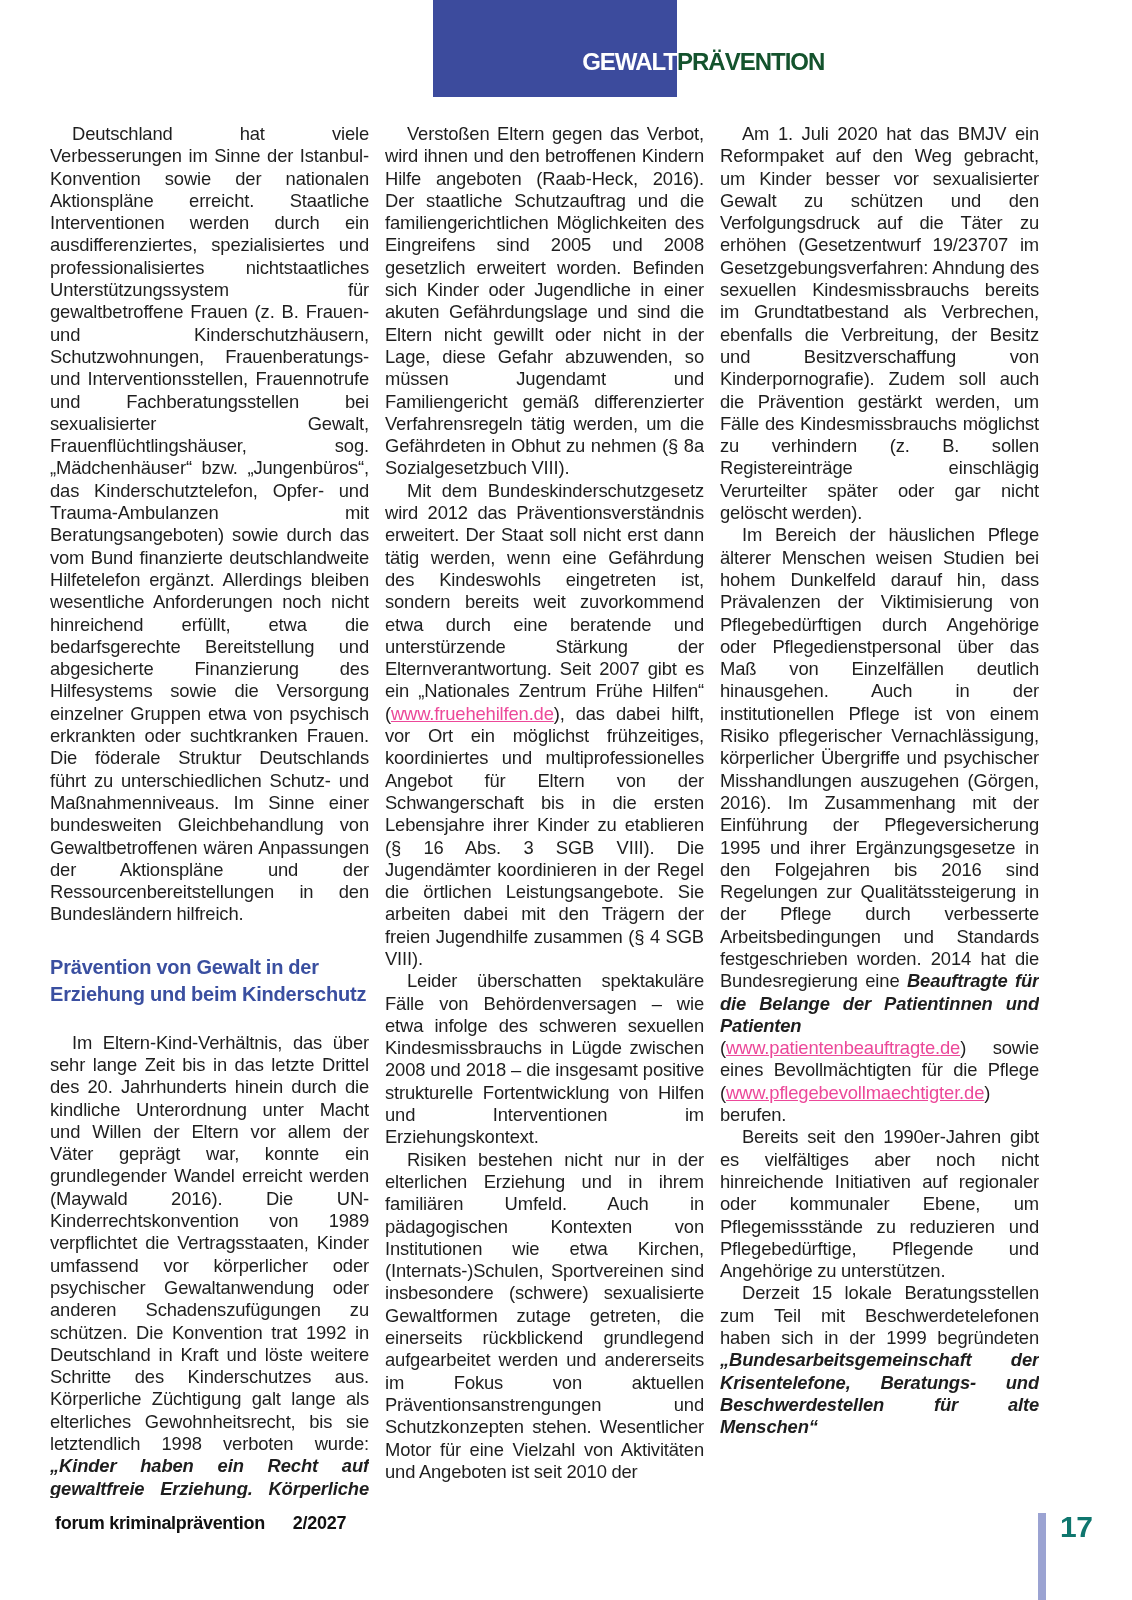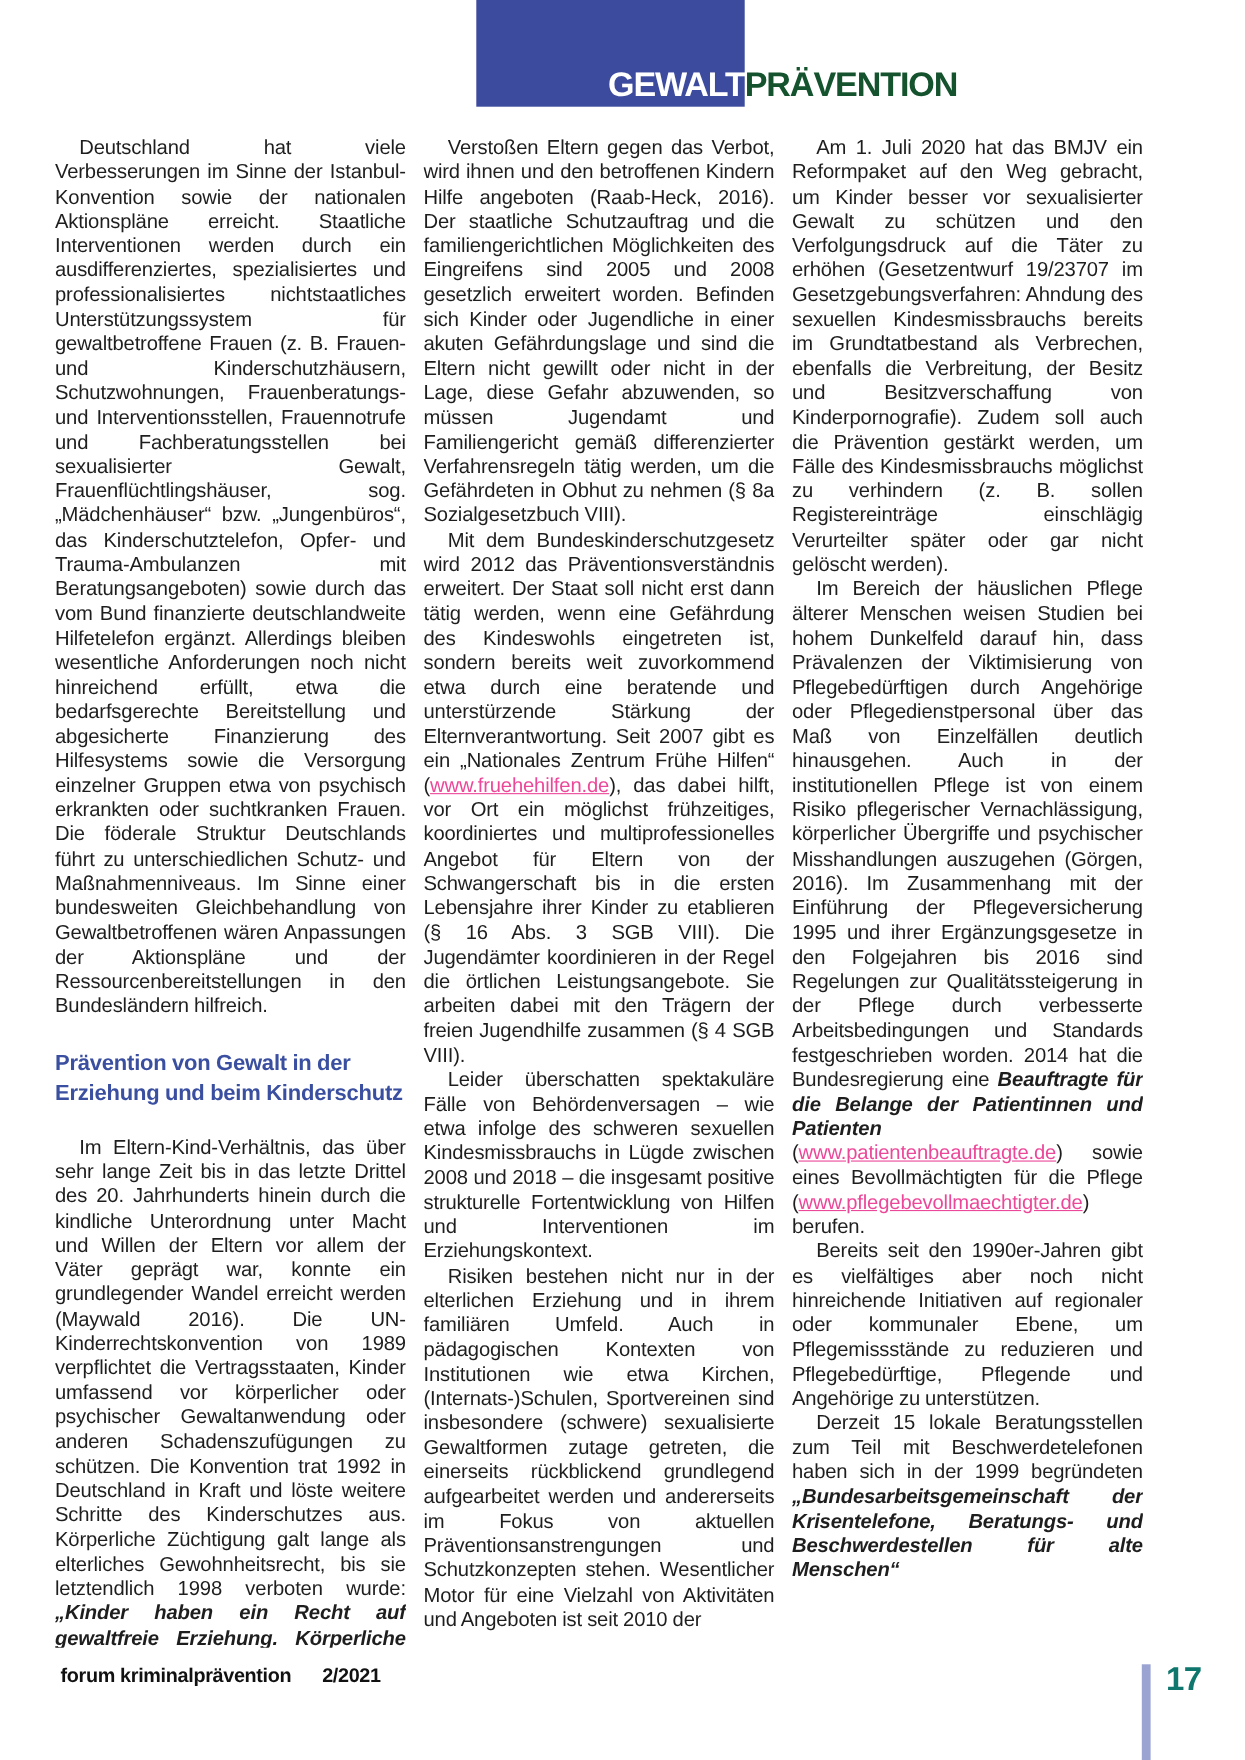--- a/index.html
+++ b/index.html
@@ -3,21 +3,21 @@
 <meta charset="utf-8">
 <style>
   html,body{margin:0;padding:0;background:#ffffff;}
   .page{position:relative;width:1132px;height:1600px;background:#ffffff;overflow:hidden;
         font-family:"Liberation Sans","DejaVu Sans",sans-serif;}
 
   
   .header-band{position:absolute;left:433px;top:0;height:97px;display:flex;align-items:flex-end;}
   .header-blue-box{background:#3c4b9d;height:97px;min-width:244px;display:flex;
                    align-items:flex-end;justify-content:flex-end;}
-  .title-part{font-weight:bold;font-size:31px;line-height:1;letter-spacing:-1px;padding-bottom:5px;white-space:nowrap;}
+  .title-part{font-weight:bold;font-size:24px;line-height:1;letter-spacing:-1px;padding-bottom:23px;white-space:nowrap;}
   .title-left{color:#ffffff;}
   .title-right{color:#14532d;}
 
   
   .col{position:absolute;top:123px;width:319px;height:1375px;overflow:hidden;
        font-size:18.4px;line-height:22.3px;color:#1e1e1e;text-align:justify;
        letter-spacing:-0.15px;word-spacing:-0.3px;hyphens:auto;-webkit-hyphens:auto;}
   .col-1{left:50px;}
   .col-2{left:385px;}
   .col-3{left:720px;}
@@ -60,19 +60,19 @@
       <p class="indent"><span class="">Risiken bestehen nicht nur in der elterlichen Erziehung und in ihrem familiären Umfeld. Auch in pädagogischen Kontexten von Institutionen wie etwa Kirchen, (Internats-)Schulen, Sportvereinen sind insbesondere (schwere) sexualisierte Gewaltformen zutage getreten, die einerseits rückblickend grundlegend aufgearbeitet werden und andererseits im Fokus von aktuellen Präventionsanstrengungen und Schutzkonzepten stehen. Wesentlicher Motor für eine Vielzahl von Aktivitäten und Angeboten ist seit 2010 der </span></p>
     </div>
   <div class="col col-3">
       <p class="indent"><span class="">Am 1. Juli 2020 hat das BMJV ein Reformpaket auf den Weg gebracht, um Kinder besser vor sexualisierter Gewalt zu schützen und den Verfolgungsdruck auf die Täter zu erhöhen (Gesetzentwurf 19/23707 im Gesetzgebungsverfahren: Ahndung des sexuellen Kindesmissbrauchs bereits im Grundtatbestand als Verbrechen, ebenfalls die Verbreitung, der Besitz und Besitzverschaffung von Kinderpornografie). Zudem soll auch die Prävention gestärkt werden, um Fälle des Kindesmissbrauchs möglichst zu verhindern (z. B. sollen Registereinträge einschlägig Verurteilter später oder gar nicht gelöscht werden).</span></p>
       <p class="indent"><span class="">Im Bereich der häuslichen Pflege älterer Menschen weisen Studien bei hohem Dunkelfeld darauf hin, dass Prävalenzen der Viktimisierung von Pflegebedürftigen durch Angehörige oder Pflegedienstpersonal über das Maß von Einzelfällen deutlich hinausgehen. Auch in der institutionellen Pflege ist von einem Risiko pflegerischer Vernachlässigung, körperlicher Übergriffe und psychischer Misshandlungen auszugehen (Görgen, 2016). Im Zusammenhang mit der Einführung der Pflegeversicherung 1995 und ihrer Ergänzungsgesetze in den Folgejahren bis 2016 sind Regelungen zur Qualitätssteigerung in der Pflege durch verbesserte Arbeitsbedingungen und Standards festgeschrieben worden. 2014 hat die Bundesregierung eine </span><span class="run-italic">Beauftragte für die Belange der Patientinnen und Patienten</span><span class=""> (</span><a class="run-link">www.patientenbeauftragte.de</a><span class="">) sowie eines Bevollmächtigten für die Pflege (</span><a class="run-link">www.pflegebevollmaechtigter.de</a><span class="">) berufen.</span></p>
       <p class="indent"><span class="">Bereits seit den 1990er-Jahren gibt es vielfältiges aber noch nicht hinreichende Initiativen auf regionaler oder kommunaler Ebene, um Pflegemissstände zu reduzieren und Pflegebedürftige, Pflegende und Angehörige zu unterstützen.</span></p>
       <p class="indent"><span class="">Derzeit 15 lokale Beratungsstellen zum Teil mit Beschwerdetelefonen haben sich in der 1999 begründeten </span><span class="run-italic">„Bundesarbeitsgemeinschaft der Krisentelefone, Beratungs- und Beschwerdestellen für alte Menschen“</span></p>
     </div>
 
   <div class="footer">
-    <span>forum kriminalprävention</span><span class="issue">2/2021</span>
+    <span>forum kriminalprävention</span><span class="issue">2/2027</span>
   </div>
 
   <div class="edge-bar"></div>
   <div class="page-num">17</div>
 
 </div>
 
 </body></html>

